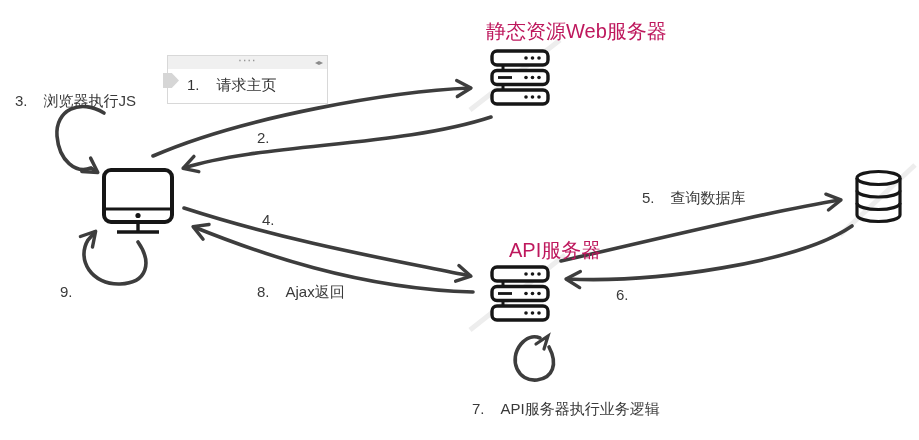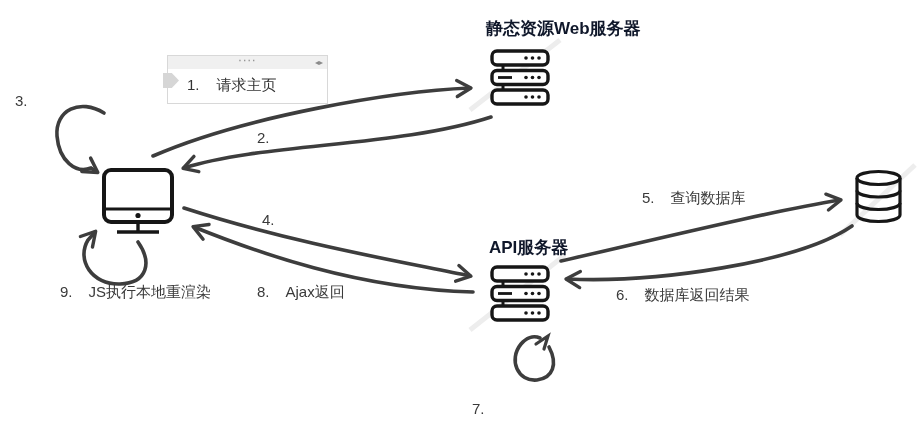--- a/index.html
+++ b/index.html
@@ -16,25 +16,24 @@
     display:flex;
     gap:16px;
     font-size:15px;
     color:#3a3a3a;
     white-space:nowrap;
     line-height:1.2;
   }
   .step .num{min-width:12px;}
   .node-title{
     position:absolute;
-    font-size:17px;
-    color:#0f172a;
+    font-size:20px;
+    color:#be185d;
     white-space:nowrap;
     line-height:1.2;
-    font-weight:bold;
   }
   
   .sel-box{
     position:absolute;
     left:167px;top:55px;
     width:161px;height:49px;
     background:#ffffff;
     border:1px solid #d8d8d8;
     box-sizing:border-box;
   }
@@ -153,56 +152,56 @@
       <ellipse cx="21.5" cy="7" rx="21.5" ry="6.5" fill="#ffffff"></ellipse>
       <line x1="0" y1="7" x2="0" y2="44"></line>
       <line x1="43" y1="7" x2="43" y2="44"></line>
       <path d="M0,19.5 A21.5,6.5 0 0 0 43,19.5"></path>
       <path d="M0,32 A21.5,6.5 0 0 0 43,32"></path>
       <path d="M0,44 A21.5,6.5 0 0 0 43,44"></path>
     </g>
   </svg>
 
   <div class="node-title" style="left:486px;top:19px;">静态资源Web服务器</div>
-  <div class="node-title" style="left:489px;top:238px;">API服务器</div>
+  <div class="node-title" style="left:509px;top:238px;">API服务器</div>
 
   <div class="sel-box">
     <div class="sel-header">
       <span class="sel-dots">∙∙∙∙</span>
       <span class="sel-nav">◂▸</span>
     </div>
     <span class="sel-pentagon"></span>
     <div class="sel-content">
       <span class="num">1.</span>
       <span>请求主页</span>
     </div>
   </div>
 
   <div class="step" style="left:15px;top:92px;">
     <span class="num">3.</span>
+    <span>浏览器执行JS</span>
   </div>
   <div class="step" style="left:257px;top:129px;">
     <span class="num">2.</span>
   </div>
   <div class="step" style="left:262px;top:211px;">
     <span class="num">4.</span>
   </div>
   <div class="step" style="left:642px;top:189px;">
     <span class="num">5.</span>
     <span>查询数据库</span>
   </div>
   <div class="step" style="left:616px;top:286px;">
     <span class="num">6.</span>
-    <span>数据库返回结果</span>
   </div>
   <div class="step" style="left:472px;top:400px;">
     <span class="num">7.</span>
+    <span>API服务器执行业务逻辑</span>
   </div>
   <div class="step" style="left:257px;top:283px;">
     <span class="num">8.</span>
     <span>Ajax返回</span>
   </div>
   <div class="step" style="left:60px;top:283px;">
     <span class="num">9.</span>
-    <span>JS执行本地重渲染</span>
   </div>
 
 </div>
 
 </body></html>

